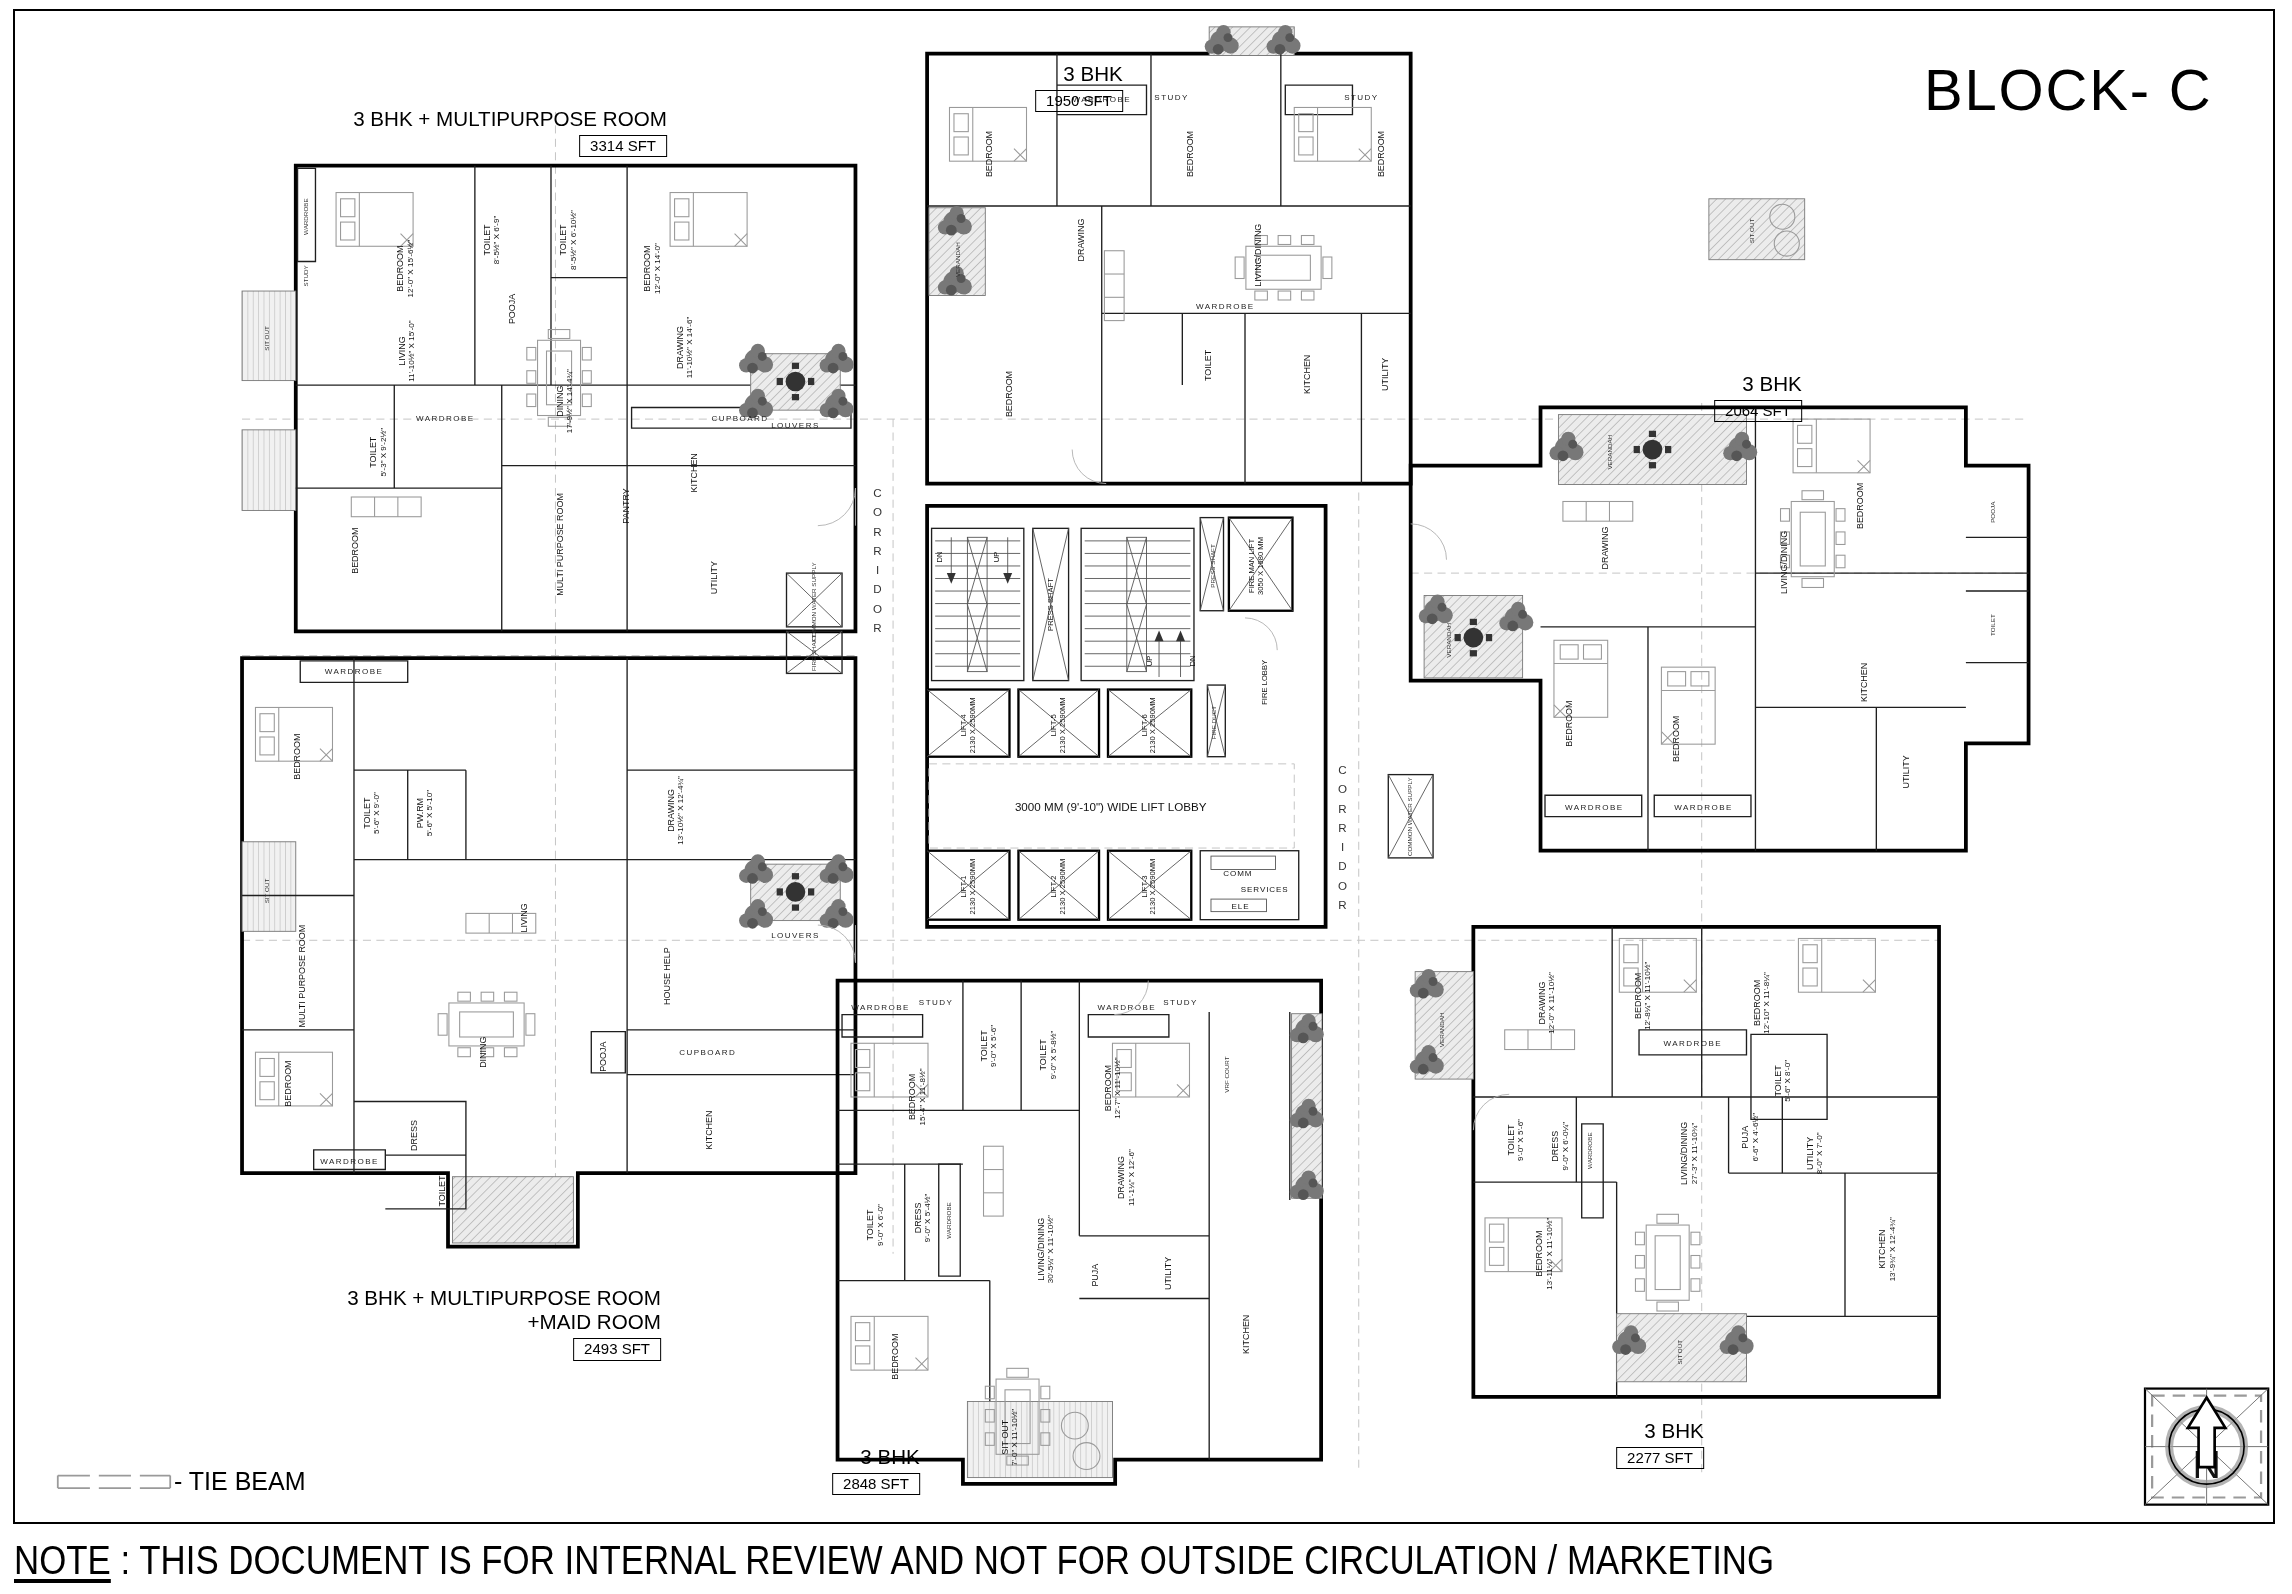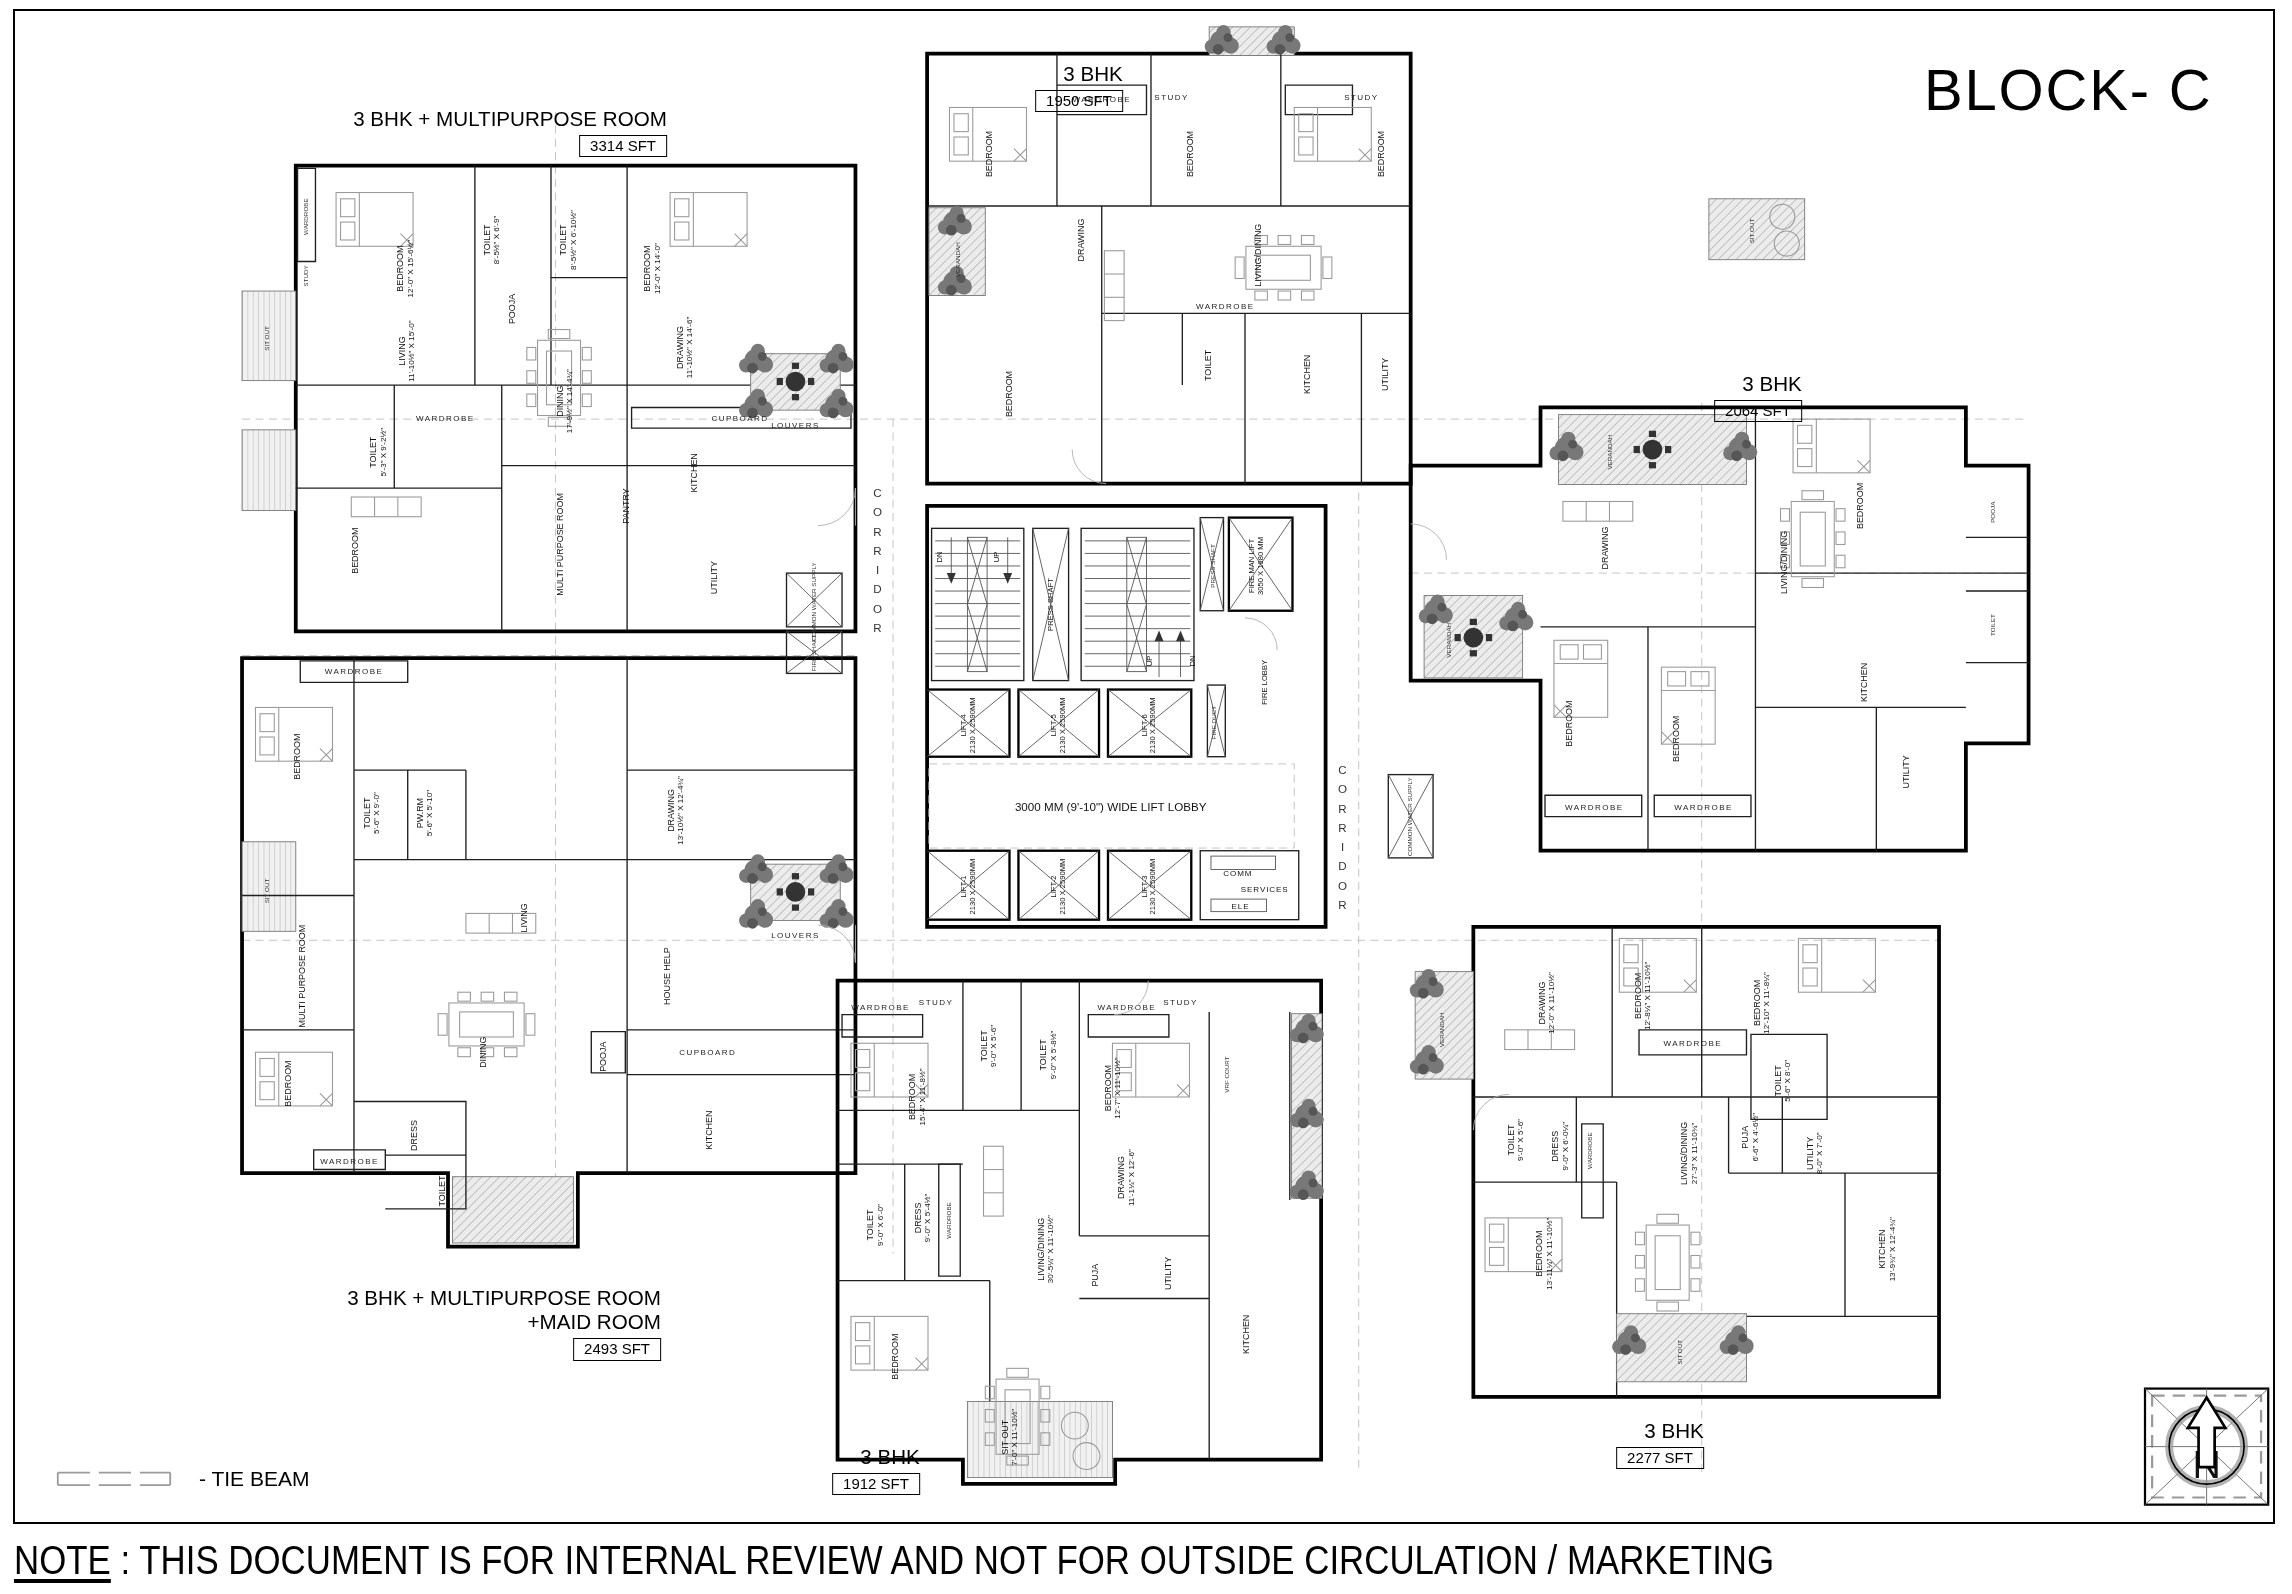--- a/index.html
+++ b/index.html
@@ -5,21 +5,21 @@
   html,body{margin:0;padding:0;background:#fff;}
   .stage{position:relative;width:2293px;height:1594px;background:#fff;overflow:hidden;
          font-family:"Liberation Sans",sans-serif;color:#000;}
   .frame{position:absolute;left:12.5px;top:9px;width:2262px;height:1515px;border:2.7px solid #000;box-sizing:border-box;}
   .plan{position:absolute;left:0;top:0;width:2293px;height:1594px;}
   .block-title{position:absolute;left:1924px;top:56px;font-size:58px;letter-spacing:1.8px;white-space:nowrap;}
   .ulabel{position:absolute;transform:translateX(-50%);text-align:right;font-size:20.6px;line-height:1.18;white-space:nowrap;margin-top:32px;}
   .usft{display:inline-block;border:1.8px solid #000;padding:0.9px 9.9px 1.8px;margin-top:3.6px;font-size:15px;}
   .corridor{position:absolute;writing-mode:vertical-rl;text-orientation:upright;font-size:11.6px;
             letter-spacing:6.3px;color:#333;white-space:nowrap;}
-  .legend{position:absolute;left:56px;top:1467px;display:flex;align-items:center;gap:27px;font-size:21px;}
+  .legend{position:absolute;left:56px;top:1467px;display:flex;align-items:center;gap:2px;font-size:25px;}
   .note{position:absolute;left:14.3px;top:1537px;font-size:41px;white-space:nowrap;
         transform:scaleX(0.85);transform-origin:left top;}
   .note .np{text-decoration:underline;text-underline-offset:5.4px;}
   svg text{fill:#111;font-family:"Liberation Sans",sans-serif;}
   .rn{font-size:10px;text-anchor:middle;}
   .rd{font-size:9px;}
   .h{font-size:9px;letter-spacing:1.6px;text-anchor:middle;fill:#222;}
   .tiny{font-size:7px;text-anchor:middle;fill:#333;}
   .lf{font-size:8.5px;text-anchor:middle;}
   .lb{font-size:13px;text-anchor:middle;}
@@ -626,21 +626,21 @@
     <div>3 BHK</div>
     <div class="usft">2064 SFT</div>
   </div>
   <div class="ulabel" style="left:504px;top:1254px;">
     <div>3 BHK + MULTIPURPOSE ROOM</div>
     <div>+MAID ROOM</div>
     <div class="usft">2493 SFT</div>
   </div>
   <div class="ulabel" style="left:876px;top:1413px;">
     <div>3 BHK</div>
-    <div class="usft">1912 SFT</div>
+    <div class="usft">2848 SFT</div>
   </div>
   <div class="ulabel" style="left:1660px;top:1387px;">
     <div>3 BHK</div>
     <div class="usft">2277 SFT</div>
   </div>
 
   <div class="corridor" style="left:871px;top:486px;">CORRIDOR</div>
   <div class="corridor" style="left:1336px;top:763px;">CORRIDOR</div>
 
   <div class="legend">

